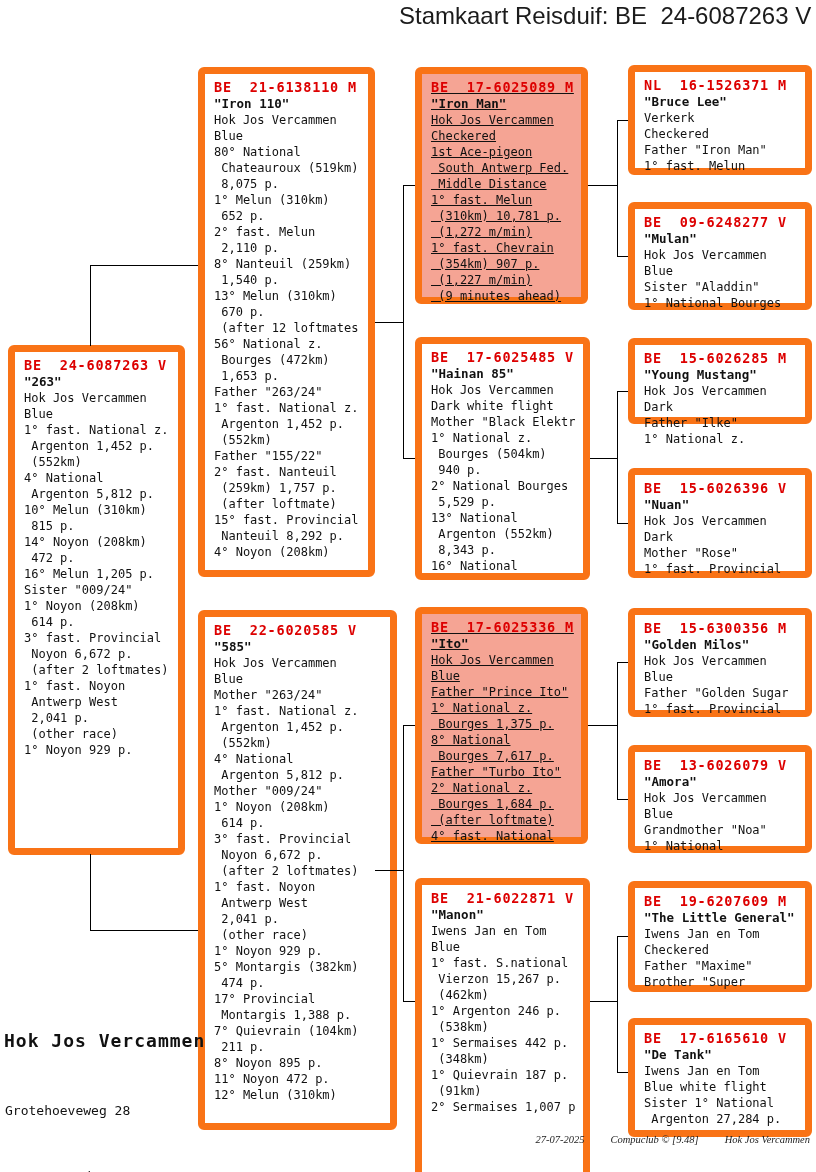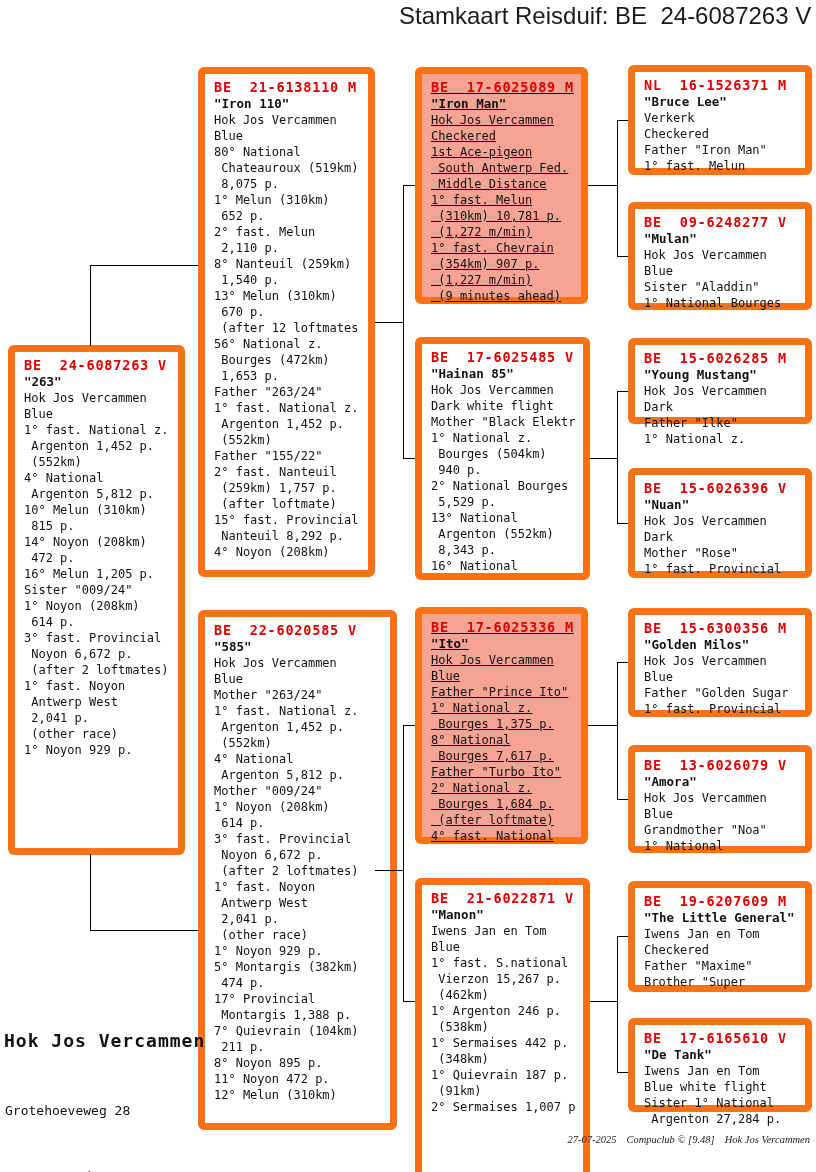--- a/index.html
+++ b/index.html
@@ -12,21 +12,21 @@
   .box.hl{background:#f5a494;text-decoration:underline;}
   .ring{color:#dd0000;font-weight:bold;font-size:13.5px;letter-spacing:0.8px;white-space:pre;line-height:18px;}
   .pname{font-weight:bold;font-size:12.5px;white-space:pre;line-height:16px;}
   .lines .ln{font-size:12px;line-height:16px;white-space:pre;}
   .cl{position:absolute;background:#000;}
   .contact-name{position:absolute;left:4px;top:1030px;font-weight:bold;font-size:18px;letter-spacing:1px;white-space:pre;}
   .contact-block{position:absolute;left:5px;top:1056px;font-size:13px;line-height:22px;white-space:pre;}
   .contact-web{position:absolute;left:5px;top:1128px;font-size:13px;line-height:20px;white-space:pre;}
   #footer{position:absolute;right:6px;top:1134px;font-family:"Liberation Serif",serif;
           font-style:italic;font-size:10.5px;color:#222;white-space:pre;}
-  #footer span{margin-left:10px;}
+  #footer span{margin-left:26px;}
 </style>
 </head>
 <body>
 
 <div id="canvas">
 
   <div id="title">Stamkaart Reisduif: BE  24-6087263 V</div>
 
   <div class="box" style="left:8px;top:345px;width:177px;height:510px">
     <div class="ring">BE  24-6087263 V</div>
@@ -263,21 +263,21 @@
   <div class="box" style="left:628px;top:881px;width:184px;height:111px">
     <div class="ring">BE  19-6207609 M</div>
     <div class="pname">"The Little General"</div>
     <div class="lines">
         <div class="ln">Iwens Jan en Tom</div>
         <div class="ln">Checkered</div>
         <div class="ln">Father "Maxime"</div>
         <div class="ln">Brother "Super</div>
       </div>
   </div>
-  <div class="box" style="left:628px;top:1018px;width:184px;height:94px">
+  <div class="box" style="left:628px;top:1018px;width:184px;height:119px">
     <div class="ring">BE  17-6165610 V</div>
     <div class="pname">"De Tank"</div>
     <div class="lines">
         <div class="ln">Iwens Jan en Tom</div>
         <div class="ln">Blue white flight</div>
         <div class="ln">Sister 1° National</div>
         <div class="ln"> Argenton 27,284 p.</div>
       </div>
   </div>
 

